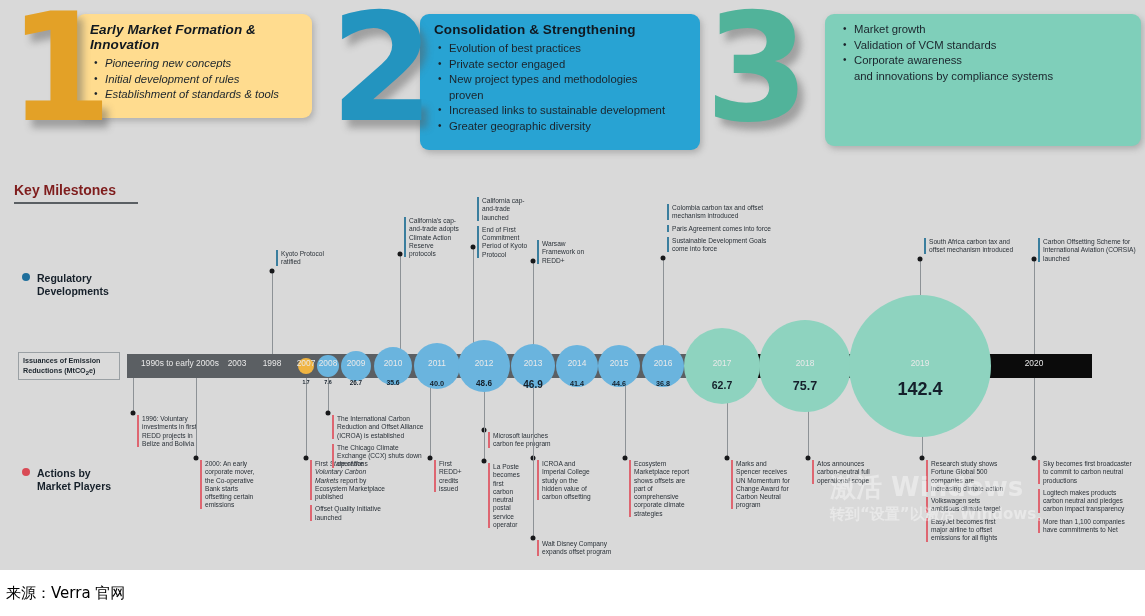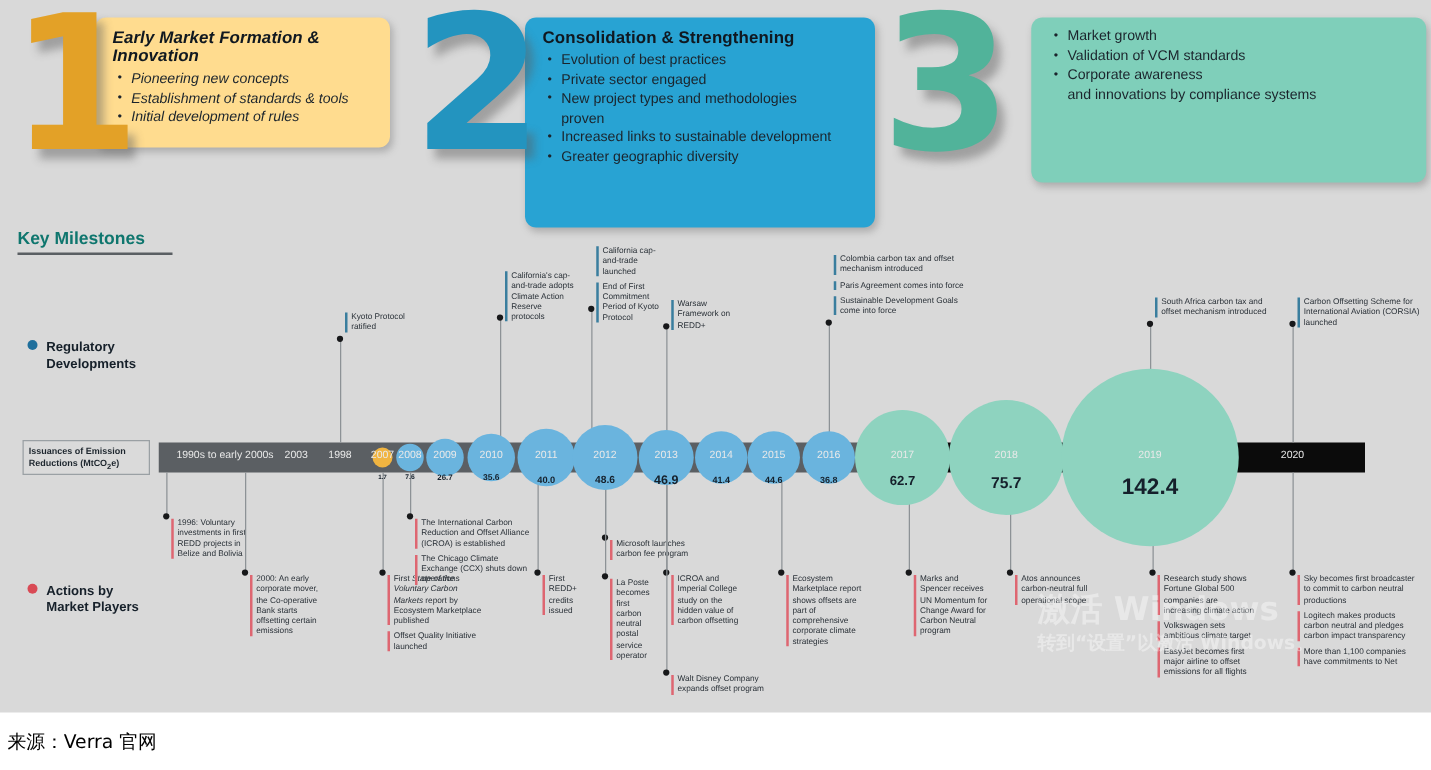--- a/index.html
+++ b/index.html
@@ -47,30 +47,30 @@
   }
   .phase li.cont:before{content:"";}
 
   
   #phase1{left:8px;width:300px;}
   #phase1 .bignum{color:#e3a127;}
   #phase1 .card{left:68px;width:236px;height:104px;background:#ffdc8f;font-style:italic;}
   
   #phase2{left:330px;width:370px;}
   #phase2 .bignum{color:#2394bf;}
-  #phase2 .card{left:90px;width:280px;height:168px;background:#28a3d3;}
+  #phase2 .card{left:90px;width:280px;height:136px;background:#28a3d3;}
   
   #phase3{left:705px;width:438px;}
   #phase3 .bignum{color:#51b39a;}
   #phase3 .card{left:120px;width:316px;height:132px;background:#7fcfba;}
 
   
   #km-head{
     position:absolute;left:14px;top:182px;
-    font-size:14px;font-weight:700;color:#0f766e;
+    font-size:14px;font-weight:700;color:#7f1d1d;
   }
   #km-rule{
     position:absolute;left:14px;top:202px;width:124px;height:2px;background:#5a5f63;
   }
 
   
   .legend{position:absolute;font-size:10.5px;font-weight:700;color:#16202a;line-height:13px;}
   .legend .dot{
     display:inline-block;width:8px;height:8px;border-radius:50%;
     margin-right:7px;vertical-align:1px;
@@ -134,22 +134,22 @@
 <body>
 
 <div id="infographic">
 
   <div class="phase" id="phase1">
     <div class="bignum" style="color: rgb(227, 161, 39);">1</div>
     <div class="card" style="background: rgb(255, 220, 143);">
       <div class="ttl">Early Market Formation &amp; Innovation</div>
       <ul>
         <li>Pioneering new concepts</li>
+        <li>Initial development of rules</li>
         <li>Establishment of standards &amp; tools</li>
-        <li>Initial development of rules</li>
       </ul>
     </div>
   </div>
 
   <div class="phase" id="phase2">
     <div class="bignum" style="color: rgb(35, 148, 191);">2</div>
     <div class="card" style="background: rgb(40, 163, 211);">
       <div class="ttl">Consolidation &amp; Strengthening</div>
       <ul>
         <li>Evolution of best practices</li>

